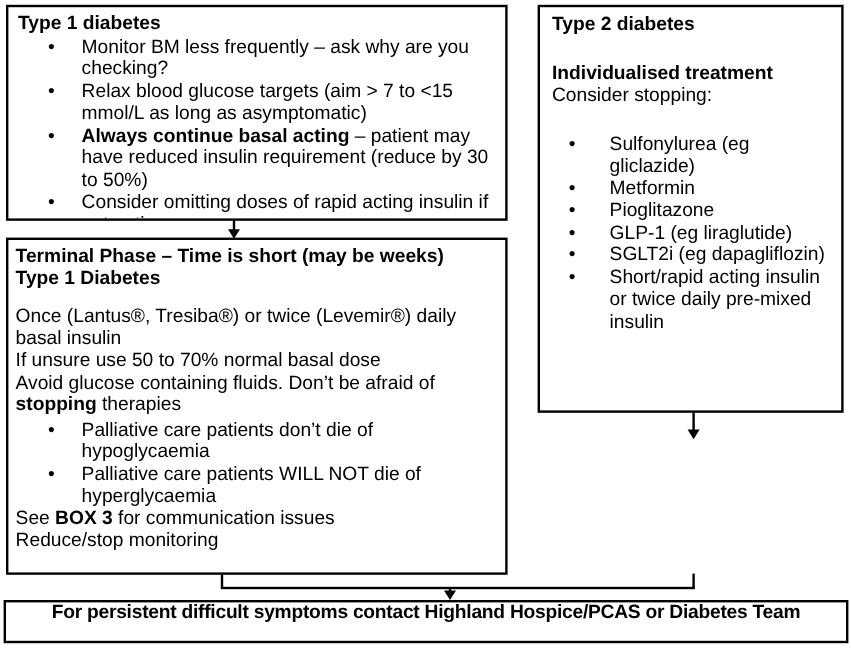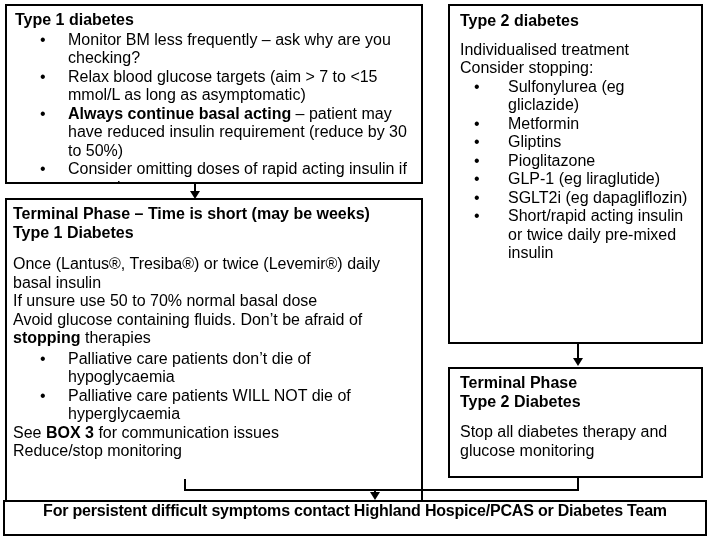--- a/index.html
+++ b/index.html
@@ -17,30 +17,30 @@
   ul.blist { list-style:none; margin:0; padding:0; }
   ul.blist li { position:relative; }
   ul.blist li::before { content:"\2022"; position:absolute; left:25px; top:0; }
 
   
   #box-type1 { left:5px; top:4px; width:418px; height:180px; padding:5px 4px 0 8px; }
   #box-type1 ul.blist { margin-top:1px; padding-right:6px; }
   #box-type1 li { padding-left:53px; }
 
   
-  #box-type1-terminal { left:5px; top:198px; width:418px; height:336px; padding:5px 2px 0 6px; }
+  #box-type1-terminal { left:5px; top:198px; width:418px; height:281px; padding:5px 2px 0 6px; }
   #box-type1-terminal .para-first { margin-top:13px; }
   #box-type1-terminal ul.blist { margin-top:2px; padding-right:4px; }
   #box-type1-terminal li { padding-left:55px; }
   #box-type1-terminal li::before { left:27px; }
 
   
   #box-type2 { left:448px; top:4px; width:255px; height:340px; padding:6px 2px 0 10px; }
-  #box-type2 .intro { margin-top:10px; }
-  #box-type2 ul.blist { margin-top:0; }
+  #box-type2 .intro { margin-top:22px;font-weight:bold; }
+  #box-type2 ul.blist { margin-top:22px; }
   #box-type2 li { padding-left:48px; }
   #box-type2 li::before { left:14px; }
   #box-type2 .consider-label { margin-top:9px; }
 
   
   #box-type2-terminal { left:448px; top:367px; width:255px; height:111px; padding:5px 2px 0 10px; }
   #box-type2-terminal .para-first { margin-top:12px; }
 
   
   #box-footer {
@@ -88,33 +88,27 @@
     <div class="para">Reduce/stop monitoring</div>
   </div>
 
   <div class="box" id="box-type2">
     <div class="box-title">Type 2 diabetes</div>
     <div class="para intro">Individualised treatment</div>
     <div class="para">Consider stopping:</div>
     <ul class="blist">
       <li><span>Sulfonylurea (eg gliclazide)</span></li>
       <li><span>Metformin</span></li>
-      <li><span>Gliptins</span></li>
       <li><span>Pioglitazone</span></li>
       <li><span>GLP-1 (eg liraglutide)</span></li>
       <li><span>SGLT2i (eg dapagliflozin)</span></li>
       <li><span>Short/rapid acting insulin or twice daily pre-mixed insulin</span></li>
     </ul>
   </div>
 
-  <div class="box" id="box-type2-terminal">
-    <div class="box-title">Terminal Phase</div>
-    <div class="box-title">Type 2 Diabetes</div>
-    <div class="para para-first">Stop all diabetes therapy and glucose monitoring</div>
-  </div>
 
   <div class="box" id="box-footer">
     <span>For persistent difficult symptoms contact Highland Hospice/PCAS or Diabetes Team</span>
   </div>
 
   <div class="vline" style="left:194px; top:183px; height:9px;"></div>
   <div class="ahead" style="left:190px; top:191px;"></div>
 
   <div class="vline" style="left:577px; top:344px; height:15px;"></div>
   <div class="ahead" style="left:573px; top:358px;"></div>

